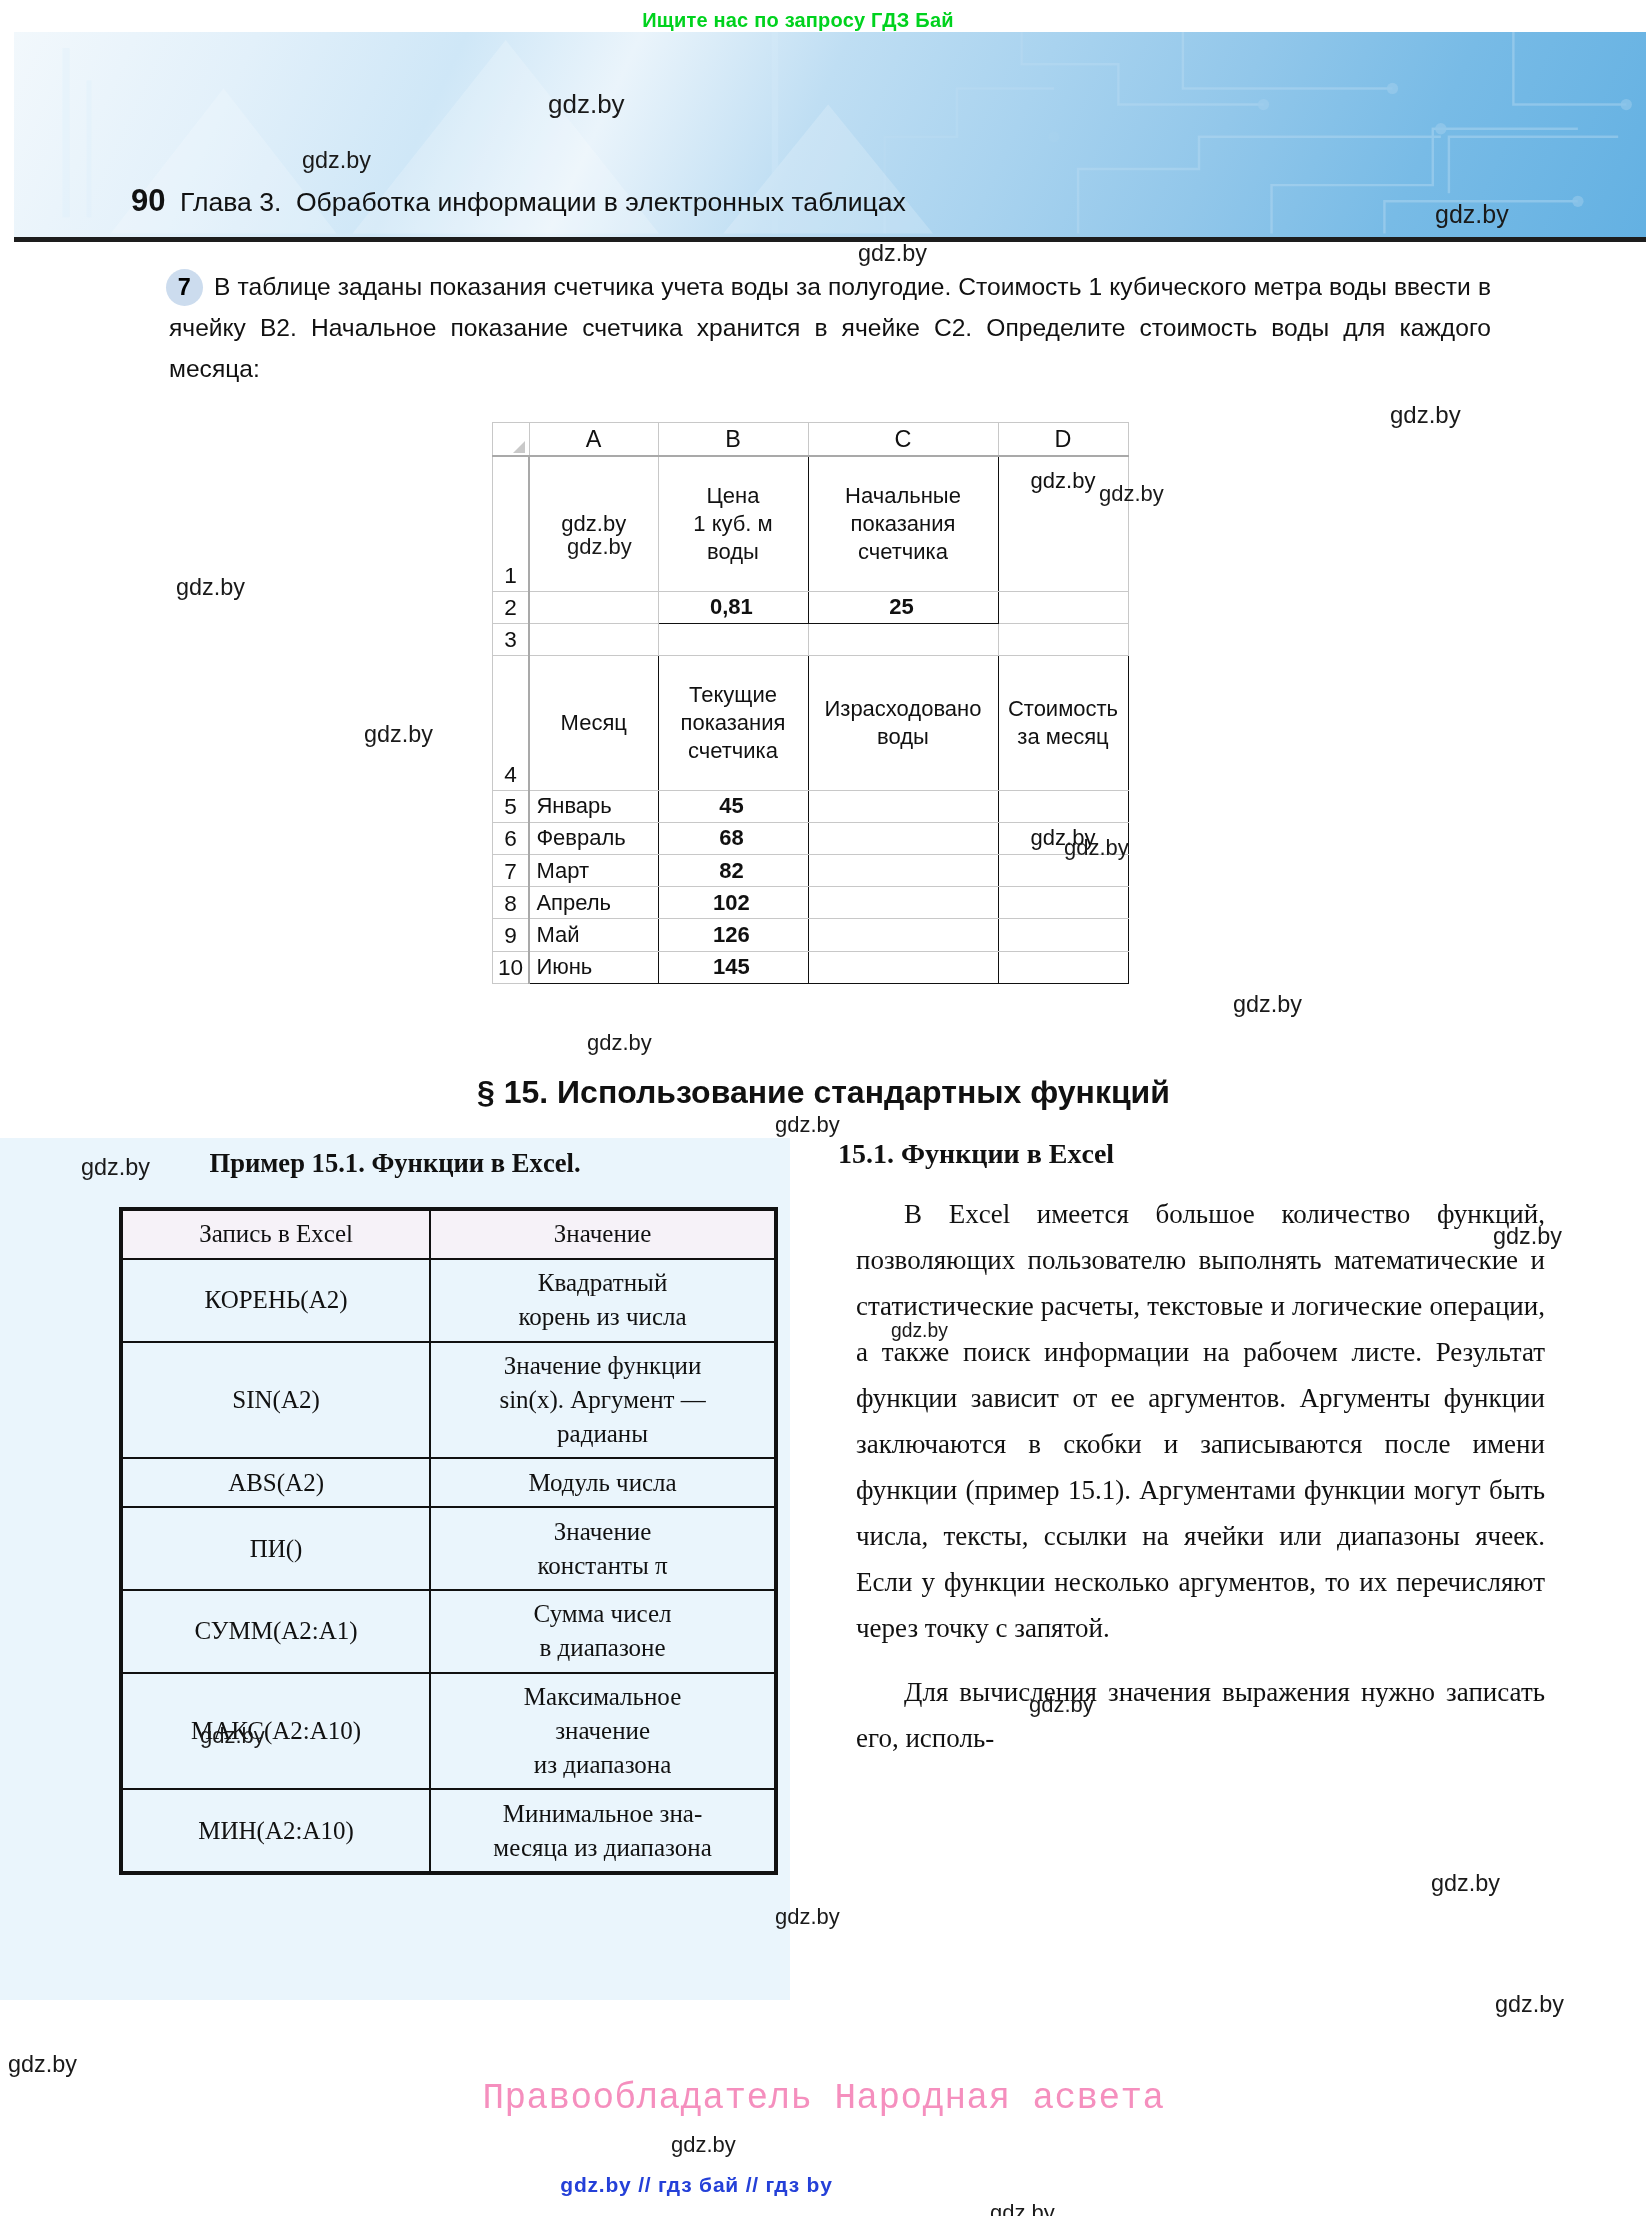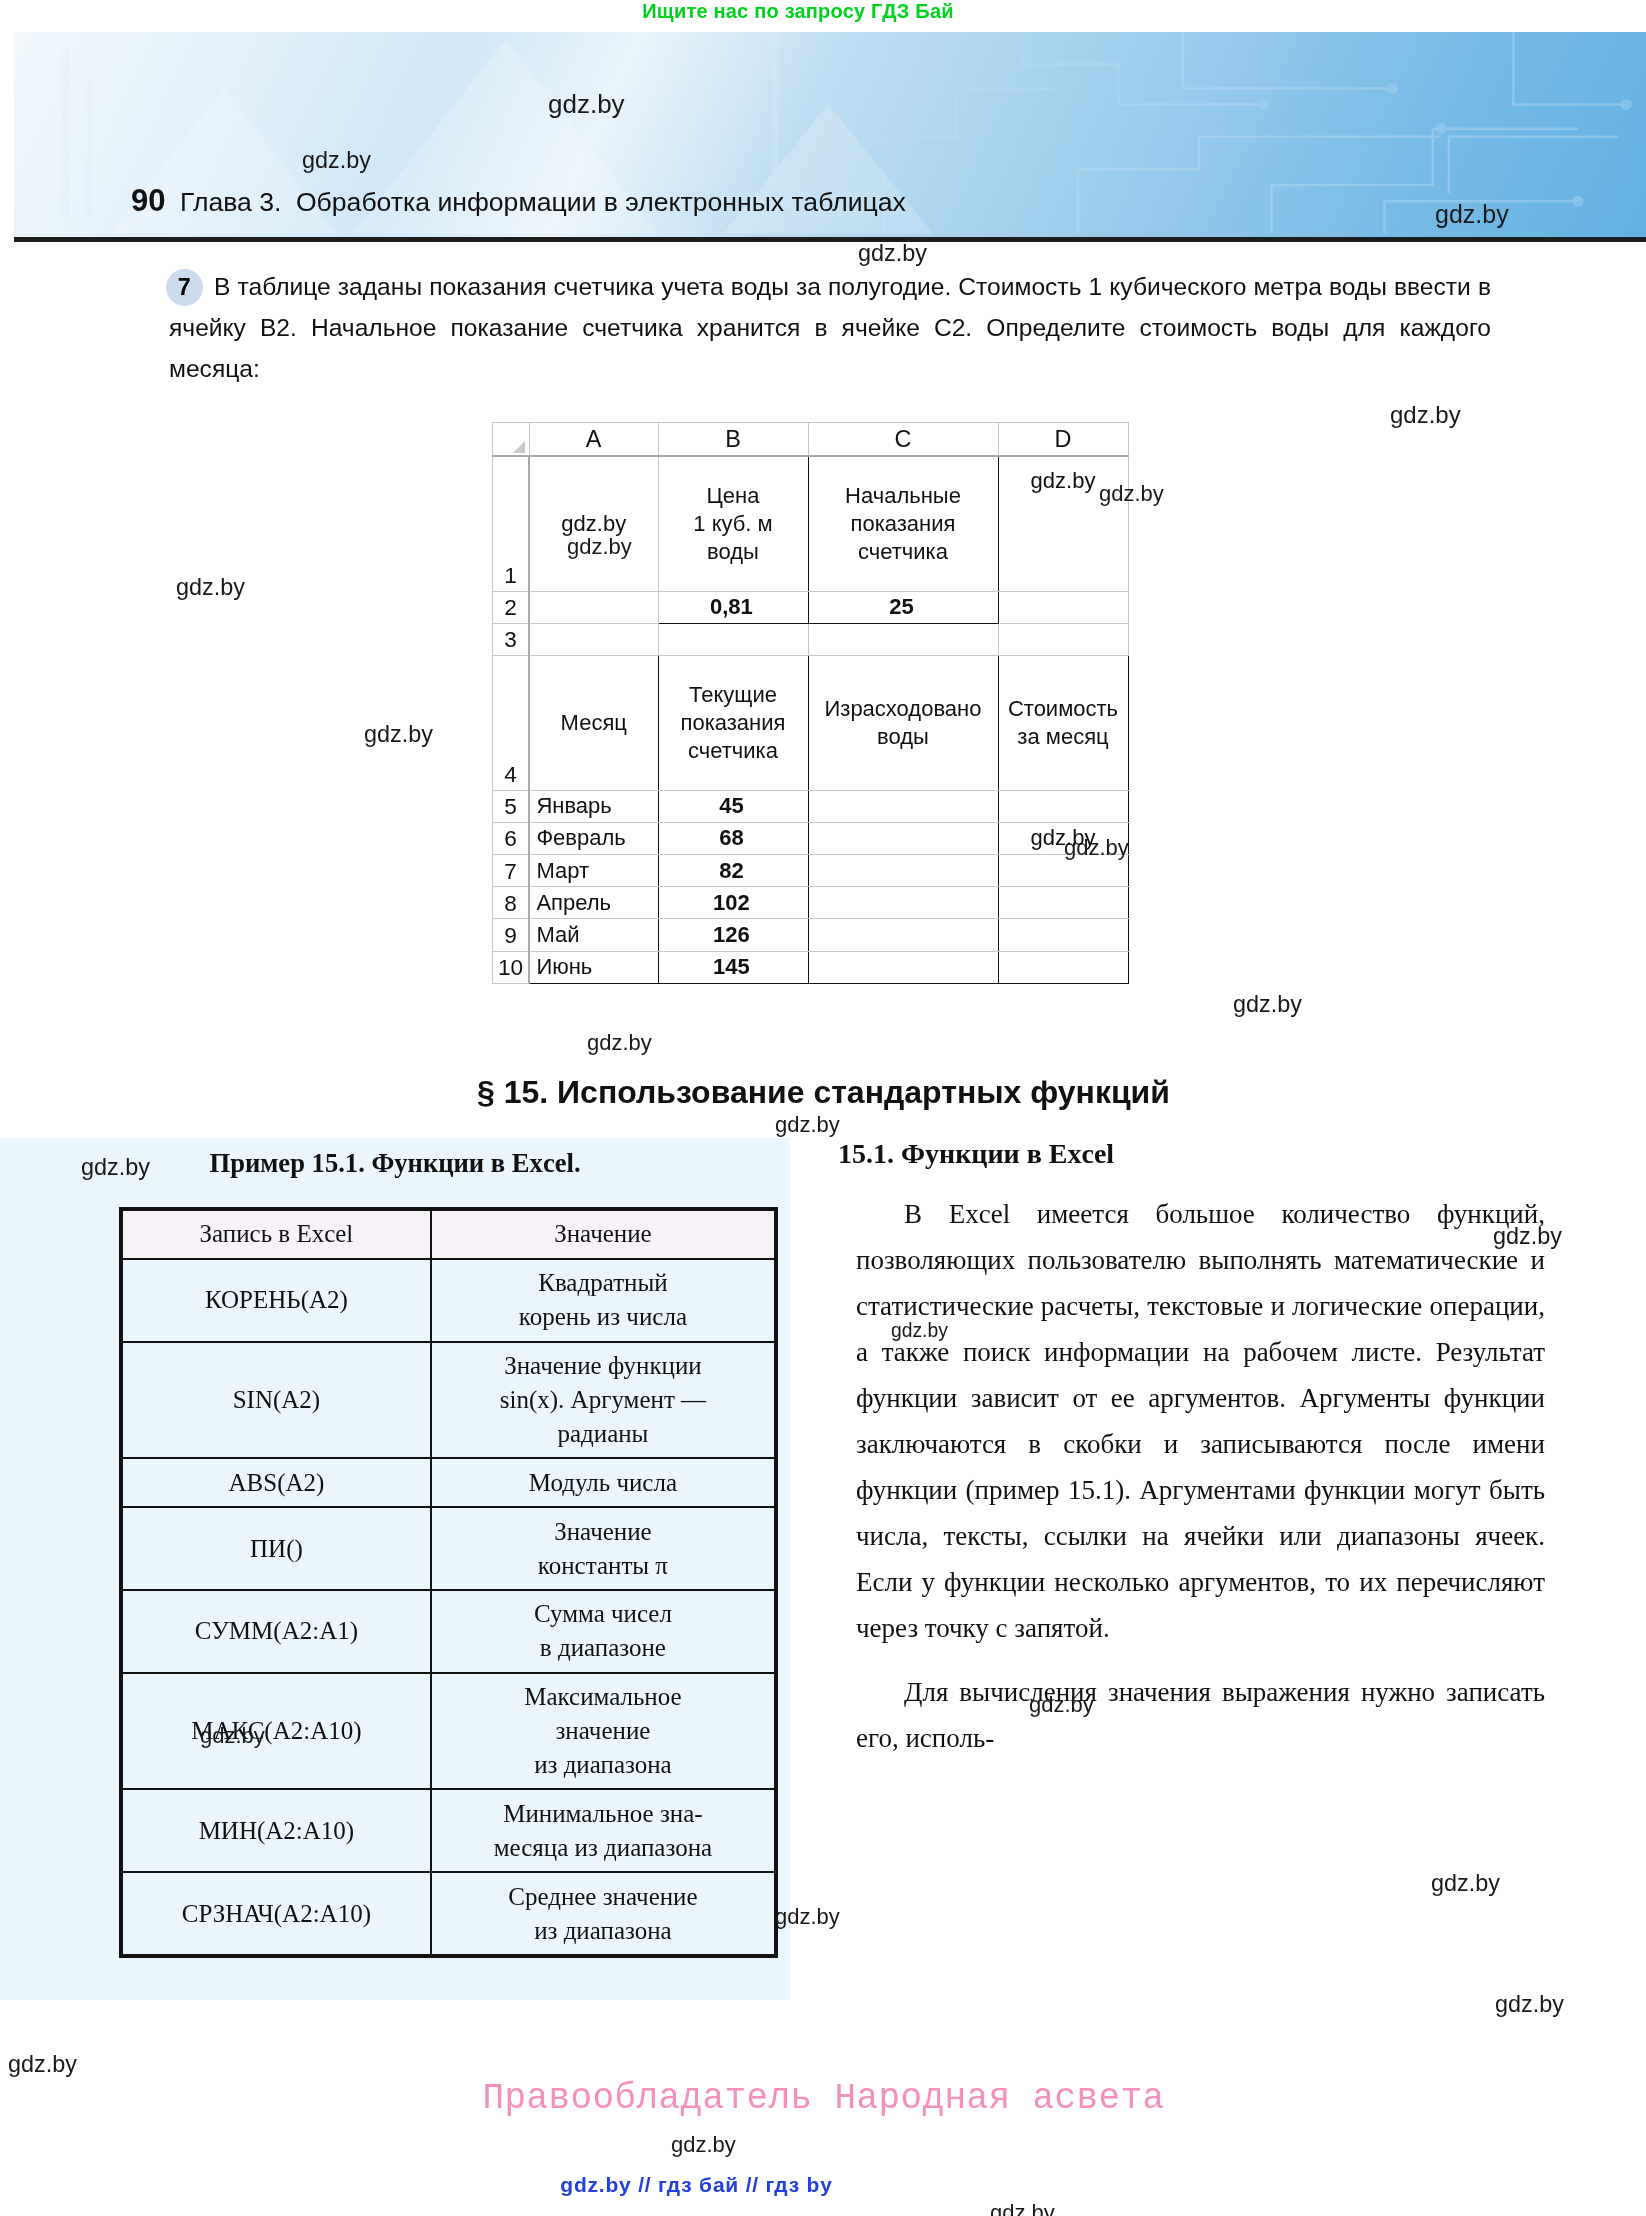--- a/index.html
+++ b/index.html
@@ -16,21 +16,21 @@
   }
 
   
   .promo-bar {
     position: absolute;
     top: 0; left: 0;
     width: 1596px;
     height: 32px;
     background: #ffffff;
     display: flex;
-    align-items: flex-start;
+    align-items: flex-end;
     justify-content: center;
   }
   .promo-text {
     color: #00d21e;
     font-family: "Liberation Sans", sans-serif;
     font-size: 20px;
     font-weight: 700;
     letter-spacing: 0.2px;
   }
 
@@ -511,27 +511,20 @@
         <div>из диапазона</div>
       </td>
     </tr>
     <tr>
       <td>МИН(A2:A10)</td>
       <td>
         <div>Минимальное зна-</div>
         <div>месяца из диапазона</div>
       </td>
     </tr>
-    <tr>
-      <td>СРЗНАЧ(A2:A10)</td>
-      <td>
-        <div>Среднее значение</div>
-        <div>из диапазона</div>
-      </td>
-    </tr>
   </tbody>
 </table>
 
 <div class="right-col">
   <h3 class="subhead">15.1. Функции в Excel</h3>
   <p class="body-par">В Excel имеется большое количество функций, позволяющих пользователю выполнять математические и статистические расчеты, текстовые и логические операции, а также поиск информации на рабочем листе. Результат функции зависит от ее аргументов. Аргументы функции заключаются в скобки и записываются после имени функции (пример 15.1). Аргументами функции могут быть числа, тексты, ссылки на ячейки или диапазоны ячеек. Если у функции несколько аргументов, то их перечисляют через точку с запятой.</p>
   <p class="body-par">Для вычисления значения выражения нужно записать его, исполь-</p>
 </div>
 
 <div class="rights">Правообладатель Народная асвета</div>

